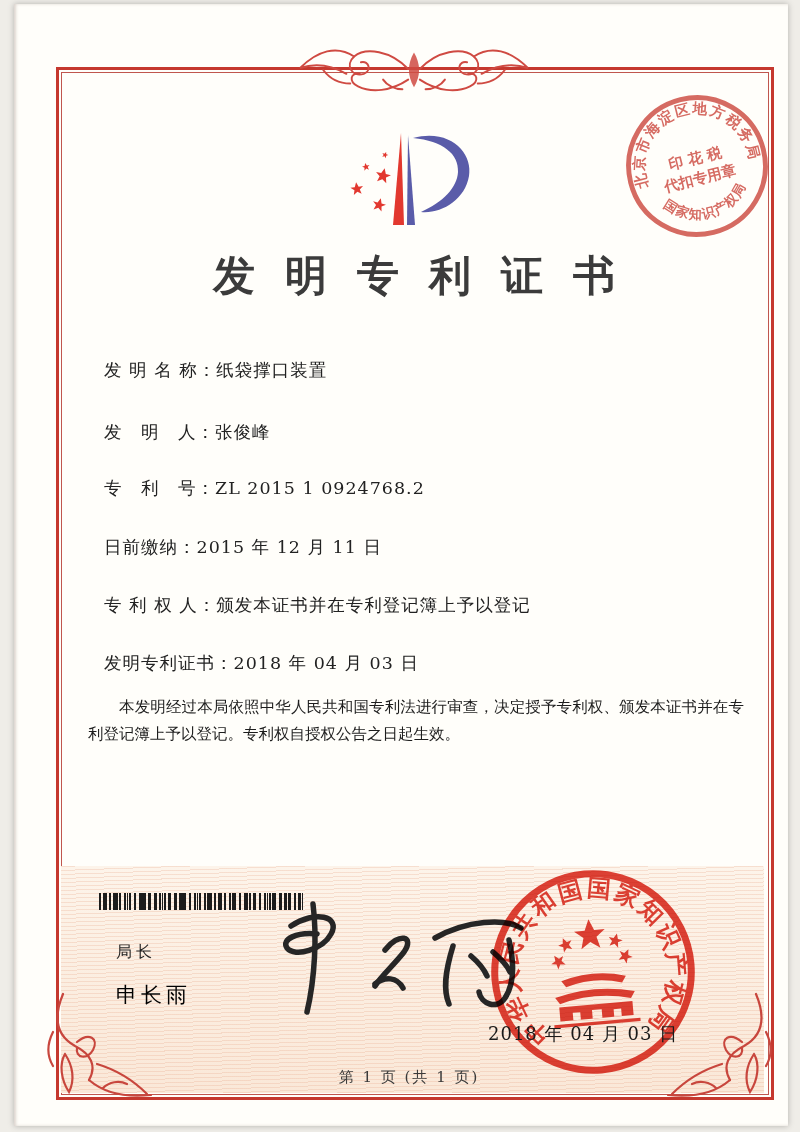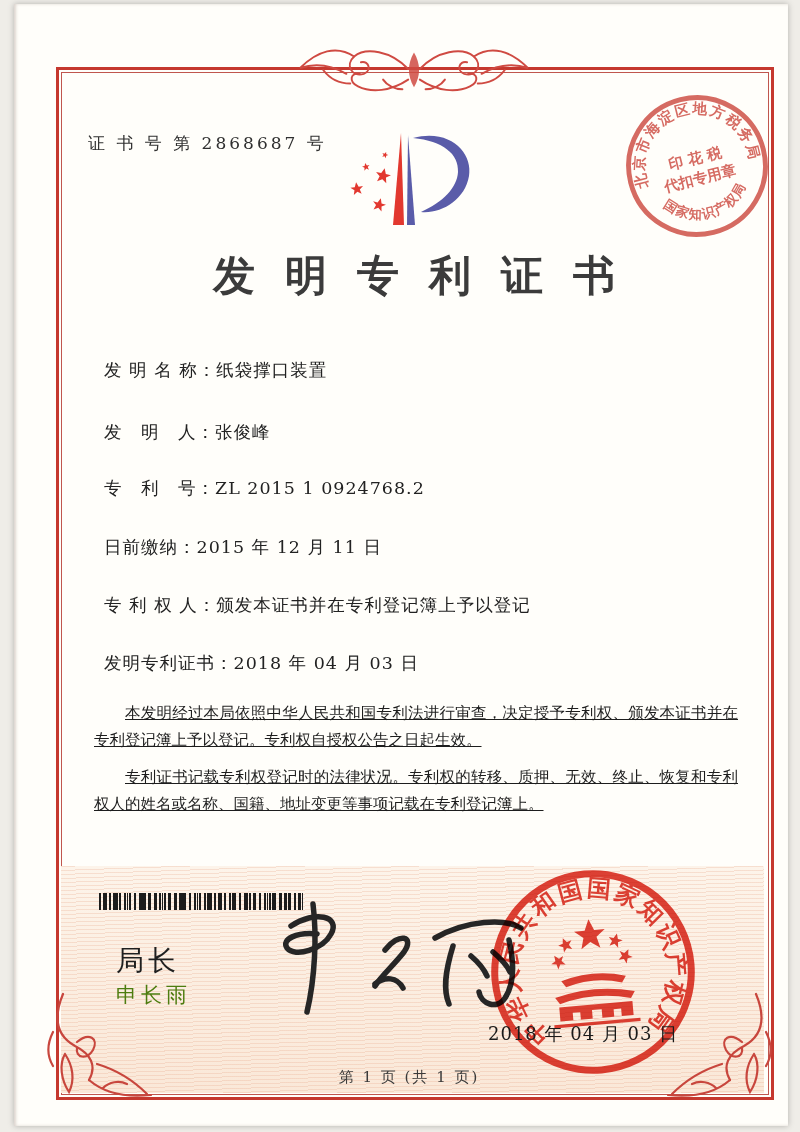--- a/index.html
+++ b/index.html
@@ -40,37 +40,37 @@
   }
   .fields{position:absolute;left:74px;top:0;width:660px;}
   .field{position:absolute;left:16px;white-space:nowrap;font-size:17.5px;color:#222;}
   .field .lab{letter-spacing:1px;}
   .field .val{letter-spacing:1px;}
   .f0{top:354px}.f1{top:416px}.f2{top:472px}.f3{top:531px}.f4{top:589px}.f5{top:647px}
   .body-text{
     position:absolute;left:70px;top:686px;width:664px;
     font-size:15.5px;line-height:1.74;color:#1d1d1d;text-align:justify;
   }
-  .body-text p{margin:10px;text-indent:2em;text-decoration:underline;}
+  .body-text p{margin:4px;text-indent:2em;}
   .barcode{
     position:absolute;left:85px;top:889px;width:204px;height:17px;
     background-image:
       repeating-linear-gradient(90deg,#1c1c1c 0 2px,rgba(0,0,0,0) 2px 5px),
       repeating-linear-gradient(90deg,#1c1c1c 0 1px,rgba(0,0,0,0) 1px 7px),
       repeating-linear-gradient(90deg,rgba(0,0,0,0) 0 4px,#1c1c1c 4px 6px,rgba(0,0,0,0) 6px 13px);
   }
   .signer-title{
     position:absolute;left:102px;top:938px;
     font-family:Liberation Serif, serif;
-    font-size:28px;color:#1f1f1f;letter-spacing:4px;
+    font-size:16px;color:#1f1f1f;letter-spacing:4px;
   }
   .signer-name{
     position:absolute;left:102px;top:977px;
     font-family:"Liberation Sans","DejaVu Sans",sans-serif;
-    font-size:21px;color:#4d7c0f;letter-spacing:4px;
+    font-size:21px;color:#000000;letter-spacing:4px;
   }
   .signature{position:absolute;left:243px;top:888px;width:300px;height:130px;}
   .seal-main{
     position:absolute;left:471px;top:860px;width:216px;height:216px;
     mix-blend-mode:multiply;opacity:.93;transform:rotate(-5deg);
   }
   .seal-tax{
     position:absolute;left:600px;top:79px;width:166px;height:166px;
     mix-blend-mode:multiply;opacity:.88;transform:rotate(-14deg);
   }
@@ -128,21 +128,20 @@
       <path d="M20,2 C10,26 14,44 32,54 C48,62 54,74 46,88"></path>
       <path d="M34,50 C46,40 56,46 50,58 C44,68 32,66 34,56"></path>
       <path d="M46,88 C60,100 80,106 108,103"></path>
       <path d="M54,72 C74,78 92,90 104,102"></path>
       <path d="M22,62 C30,74 32,88 26,100 C18,88 16,72 22,62"></path>
       <path d="M10,40 C4,52 4,64 10,74"></path>
       <path d="M60,96 C66,90 76,88 84,92"></path>
     </g>
   </svg>
 
-  <div class="cert-no">证 书 号 第 2868687 号</div>
 
   <svg class="logo" viewBox="0 0 150 128">
     <g fill="#e2382f">
       <use href="#star" transform="translate(46,41) scale(0.33) rotate(20)"></use>
       <use href="#star" transform="translate(27,53) scale(0.40) rotate(-12)"></use>
       <use href="#star" transform="translate(44,62) scale(0.80) rotate(12)"></use>
       <use href="#star" transform="translate(18,75) scale(0.67) rotate(-8)"></use>
       <use href="#star" transform="translate(40,91) scale(0.70) rotate(15)"></use>
     </g>
     <path d="M62,19 L65,111 L54,111 Z" fill="#e2382f"></path>
@@ -174,21 +173,20 @@
     <div class="field f0"><span class="lab">发 明 名 称：</span><span class="val">纸袋撑口装置</span></div>
     <div class="field f1"><span class="lab">发　明　人：</span><span class="val">张俊峰</span></div>
     <div class="field f2"><span class="lab">专　利　号：</span><span class="val">ZL 2015 1 0924768.2</span></div>
     <div class="field f3"><span class="lab">日前缴纳：</span><span class="val">2015 年 12 月 11 日</span></div>
     <div class="field f4"><span class="lab">专 利 权 人：</span><span class="val">颁发本证书并在专利登记簿上予以登记</span></div>
     <div class="field f5"><span class="lab">发明专利证书：</span><span class="val">2018 年 04 月 03 日</span></div>
   </div>
 
   <div class="body-text">
     <p>本发明经过本局依照中华人民共和国专利法进行审查，决定授予专利权、颁发本证书并在专利登记簿上予以登记。专利权自授权公告之日起生效。</p>
-    <p>专利证书记载专利权登记时的法律状况。专利权的转移、质押、无效、终止、恢复和专利权人的姓名或名称、国籍、地址变更等事项记载在专利登记簿上。</p>
   </div>
 
   <div class="barcode"></div>
 
   <div class="signer-title">局长</div>
   <div class="signer-name">申长雨</div>
 
   <svg class="signature" viewBox="0 0 300 130">
     <g stroke="#262626" stroke-width="5.5" fill="none" stroke-linecap="round" stroke-linejoin="round">
       <path d="M34,34 C58,18 84,24 74,42 C66,57 38,66 30,56 C24,47 40,40 60,42"></path>

